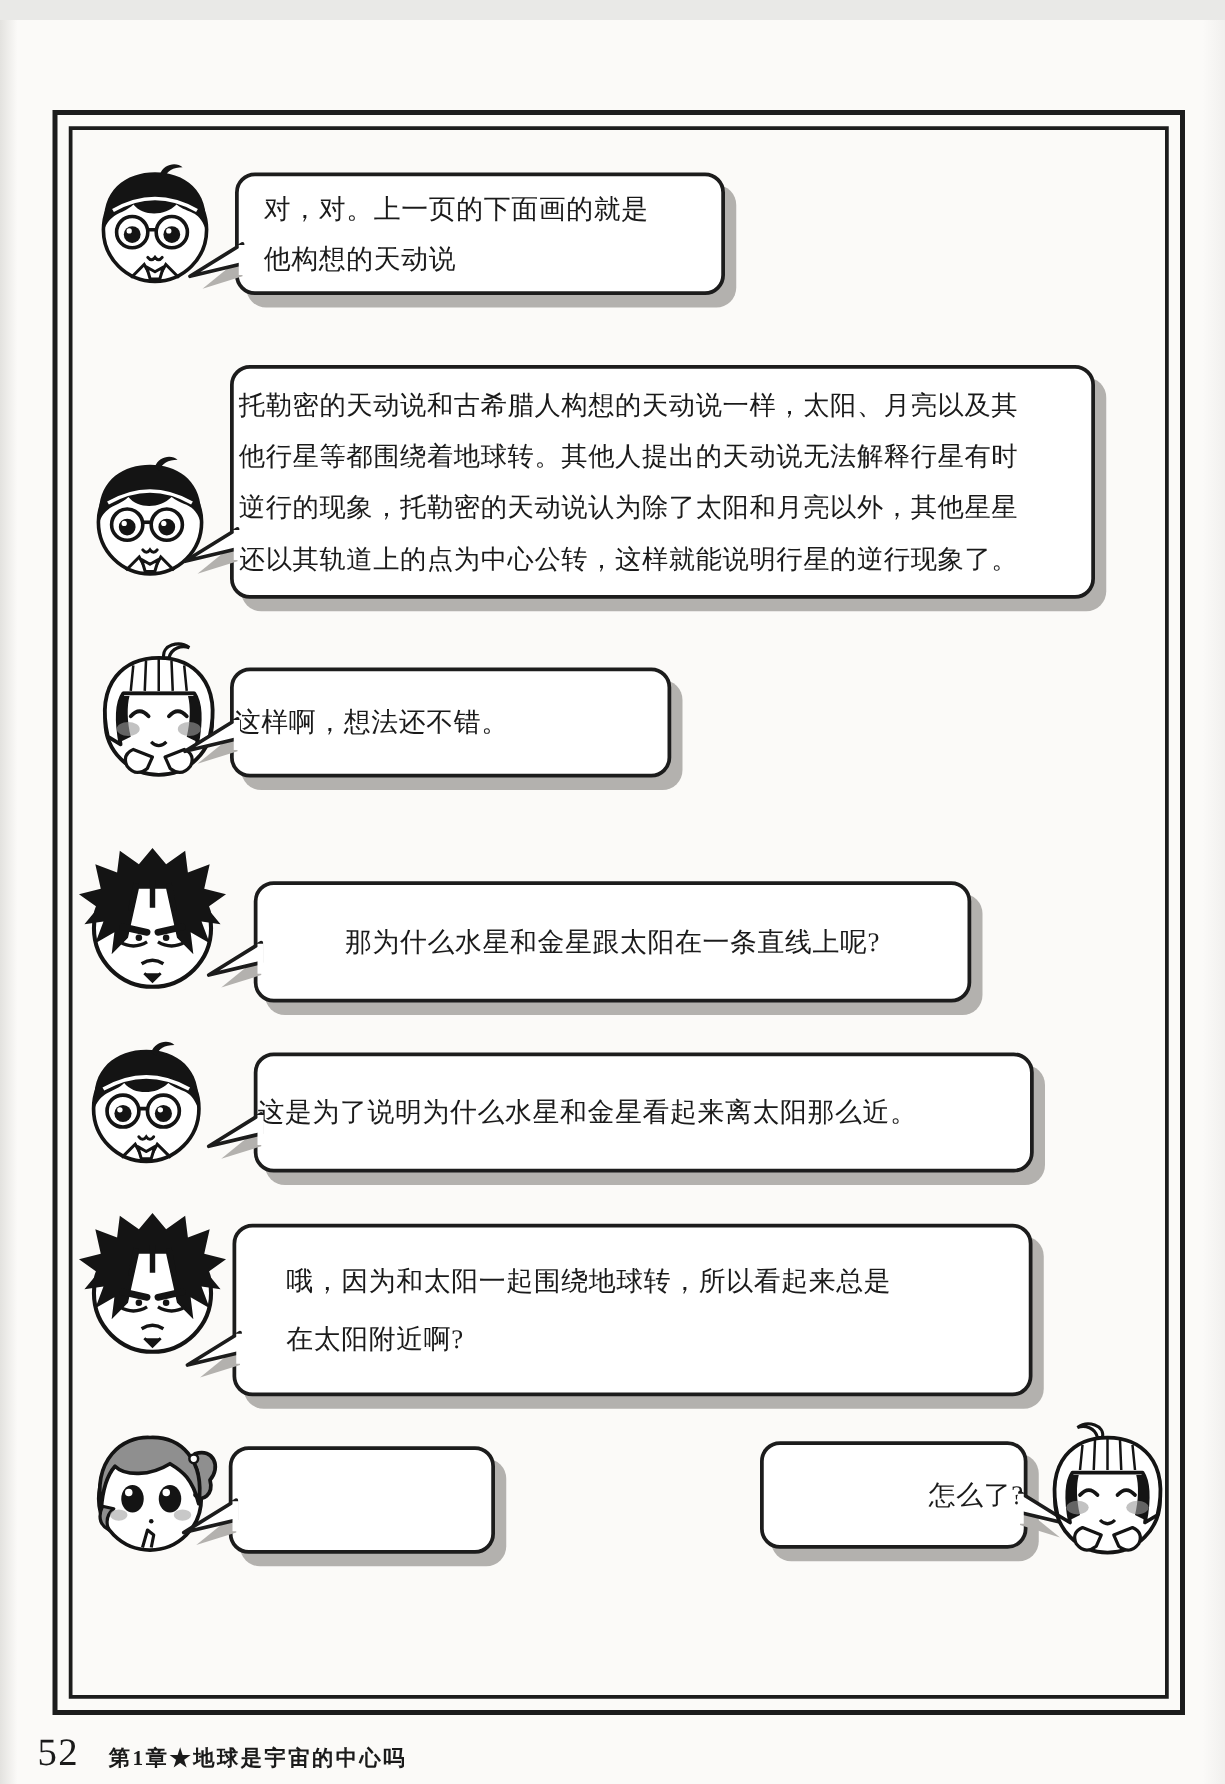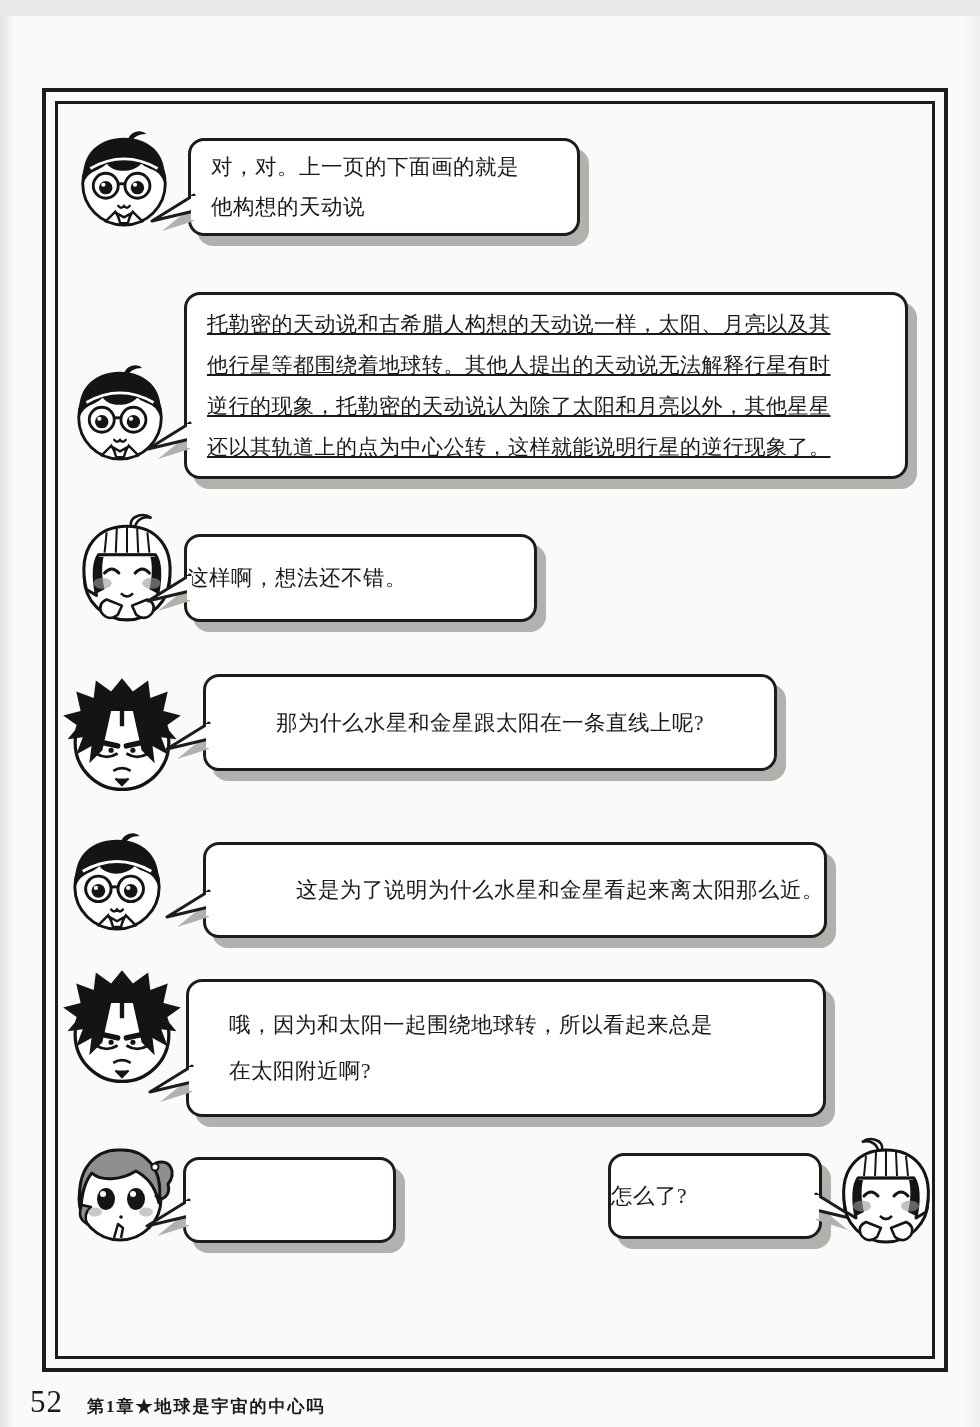--- a/index.html
+++ b/index.html
@@ -29,53 +29,53 @@
   }
   .tail{position:absolute;width:46px;height:48px;}
   .tail-left{left:-41px;}
   .tail-right{right:-41px;}
   
   .a1{left:76px;top:112px;width:96px;height:102px;}
   .b1{left:188px;top:122px;width:346px;height:92px;padding:0 20px;}
   .b1 .tail{top:48px;}
   
   .a2{left:72px;top:346px;width:96px;height:102px;}
-  .b2{left:184px;top:276px;width:678px;height:181px;padding:0 20px;text-decoration:underline;}
+  .b2{left:184px;top:276px;width:678px;height:181px;padding:0 4px;}
   .b2 .btext{line-height:41px;font-size:21px;}
   .b2 .tail{top:122px;}
   
   .a3{left:74px;top:496px;width:106px;height:114px;}
   .b3{left:184px;top:518px;width:347px;height:82px;}
   .b3 .btext{}
   .b3 .tail{top:32px;}
   
   .a4{left:60px;top:658px;width:124px;height:122px;}
-  .b4{left:203px;top:658px;width:568px;height:91px;}
+  .b4{left:203px;top:689px;width:568px;height:91px;}
   .b4 .btext{text-align:center;}
   .b4 .tail{top:40px;}
   
   .a5{left:68px;top:814px;width:98px;height:104px;}
   .b5{left:203px;top:826px;width:618px;height:90px;}
-  .b5 .btext{text-align:right;}
+  .b5 .btext{text-align:left;}
   .b5 .tail{top:40px;}
   
   .a6{left:60px;top:950px;width:124px;height:122px;}
   .b6{left:186px;top:963px;width:554px;height:132px;padding:0 40px;}
   .b6 .btext{line-height:46px;}
   .b6 .tail{top:78px;}
   
   .a7{left:70px;top:1122px;width:106px;height:110px;}
   .b7{left:183px;top:1141px;width:207px;height:80px;}
   .b7 .btext{text-align:center;}
   .b7 .tail{top:34px;}
   
   .a8{left:834px;top:1118px;width:104px;height:116px;}
   .a8 svg{transform:scaleX(-1);}
   .b8{left:608px;top:1137px;width:208px;height:80px;}
-  .b8 .btext{text-align:left;}
+  .b8 .btext{text-align:right;}
   .b8 .tail{top:32px;}
   .footer{
     position:absolute;left:30px;top:1368px;display:flex;align-items:baseline;gap:24px;
   }
   .pagenum{font-family:"Liberation Serif",serif;font-size:31px;letter-spacing:1px;}
   .chapter{font-family:Liberation Serif, serif;font-size:17px;font-weight:bold;letter-spacing:2px;}
 </style>
 </head>
 <body>
 

